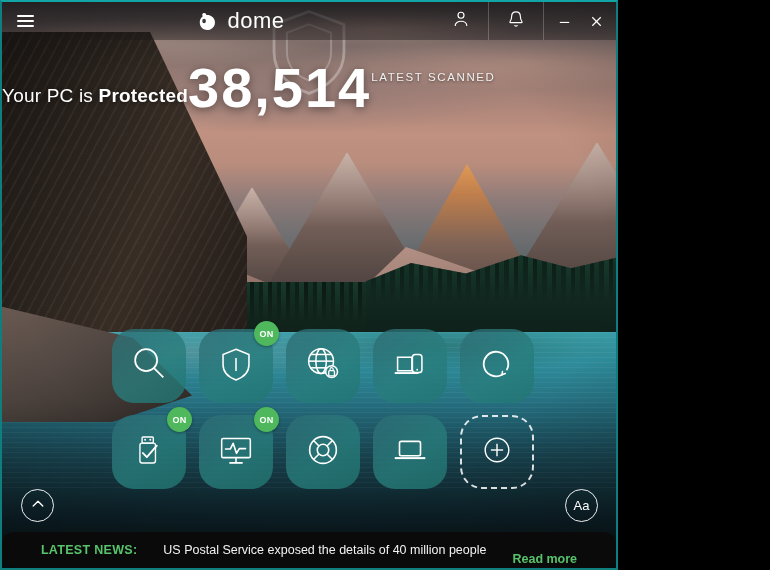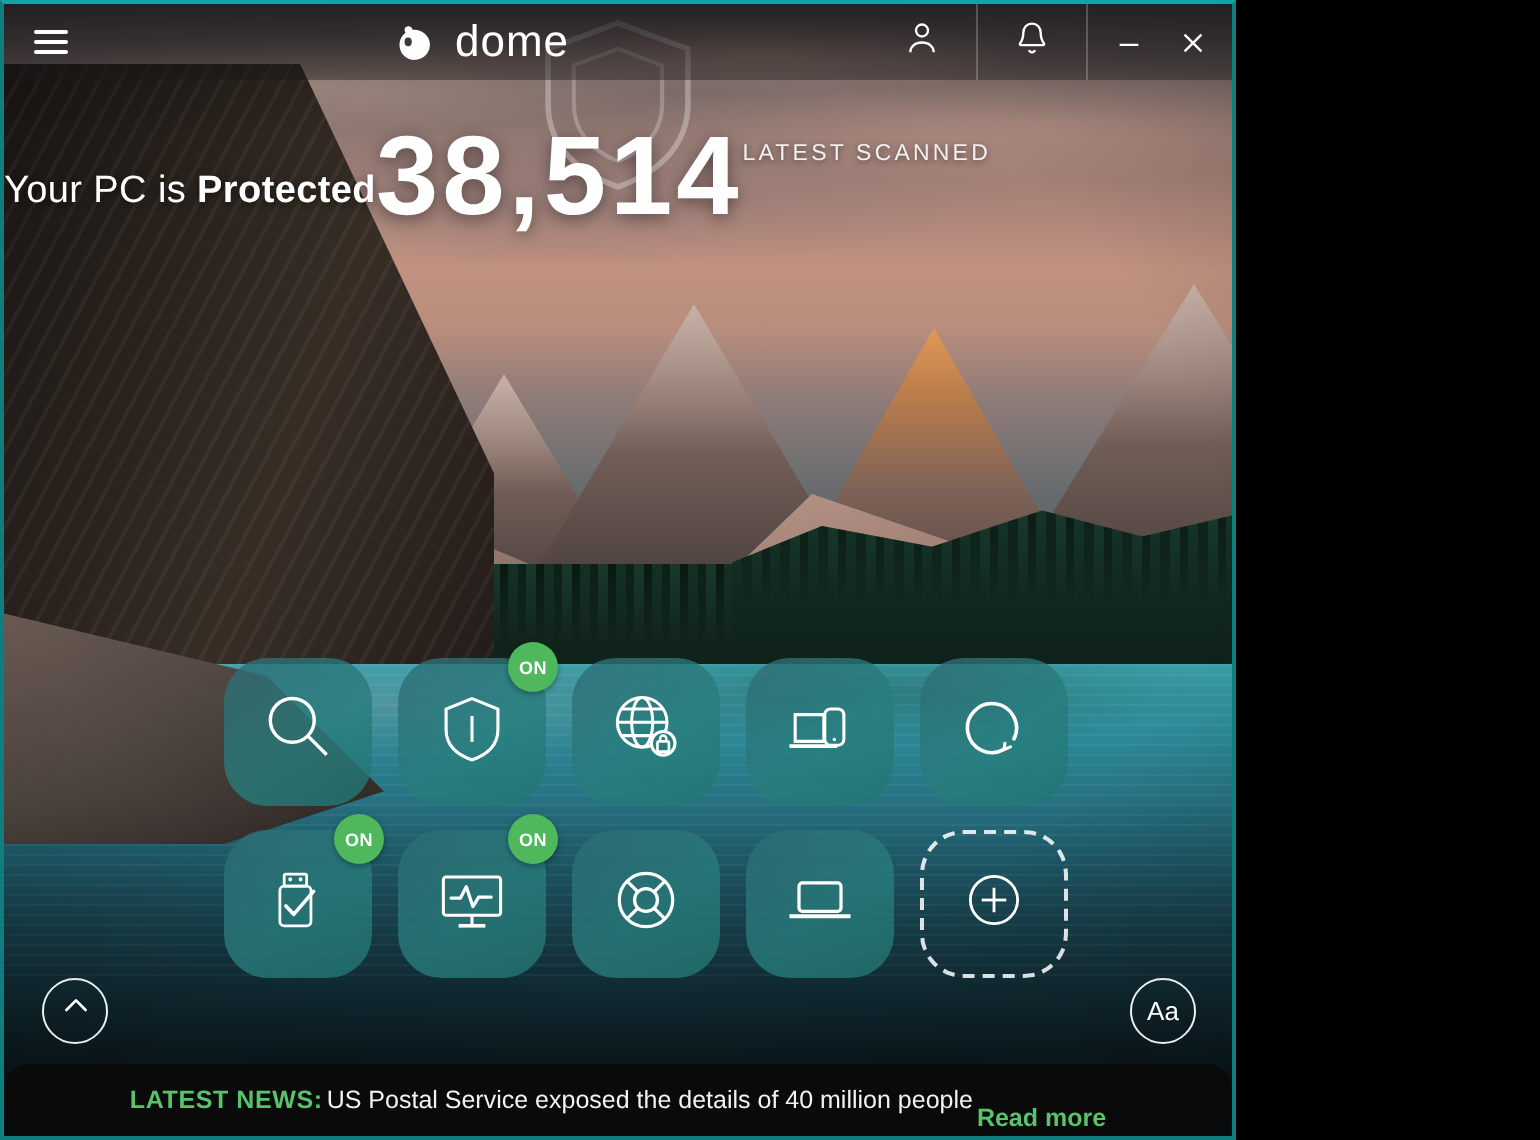--- a/index.html
+++ b/index.html
@@ -269,21 +269,21 @@
     cursor: pointer; background: transparent;
     color: #fff;
   }
   .corner-left { left: 19px; bottom: 46px; }
   .corner-right { right: 18px; bottom: 46px; font-size: 13px; }
 
   
   .newsbar {
     position: absolute; left: 0; right: 0; bottom: 0; height: 36px;
     background: #0a0a0a;
-    display: flex; align-items: center; justify-content: center; gap: 2px;
+    display: flex; align-items: center; justify-content: center; gap: 26px;
     z-index: 30;
     border-radius: 13px;
   }
   .news-label { color: #57c36a; font-size: 12.5px; font-weight: 700; letter-spacing: .3px; }
   .news-text { color: #f2f2f2; font-size: 12.5px; }
   .news-link { color: #57c36a; font-size: 12.5px; font-weight: 700; cursor: pointer; margin-top: 18px; }
 </style>
 </head>
 <body>
 

